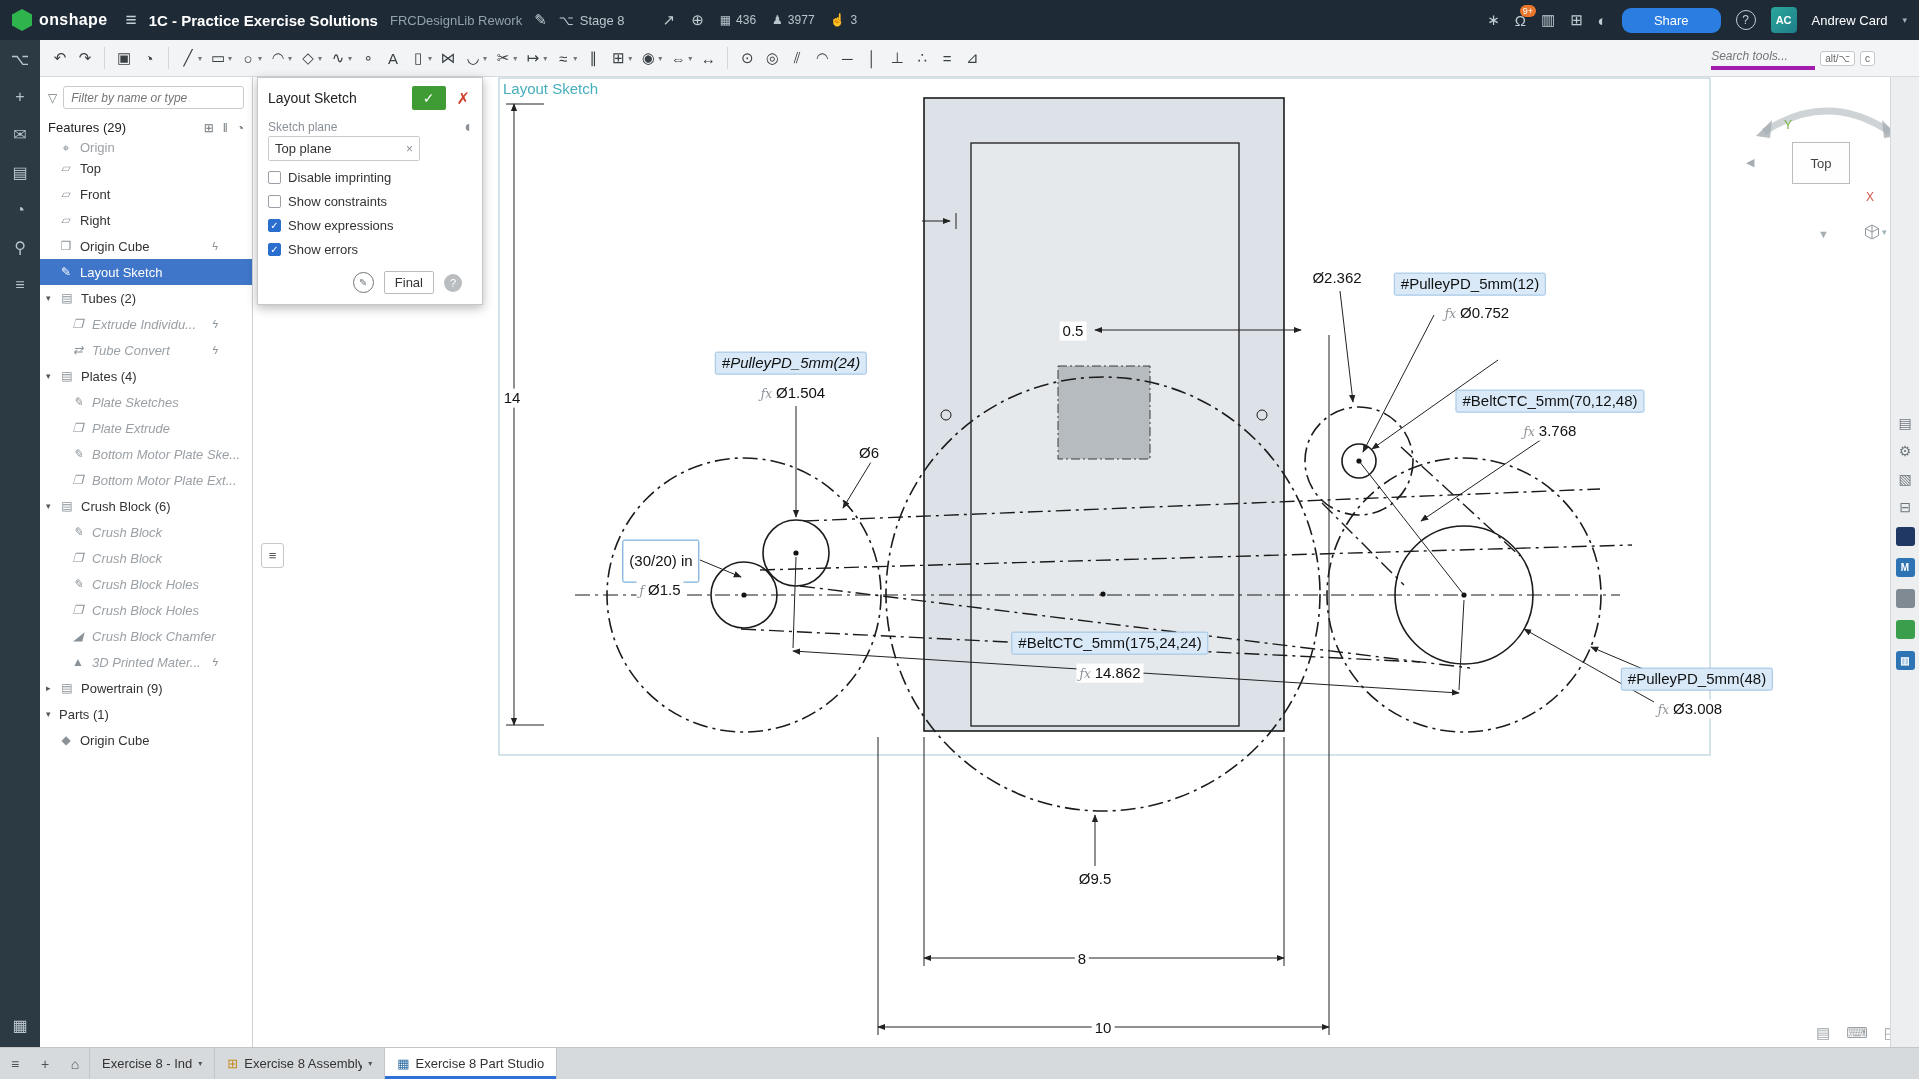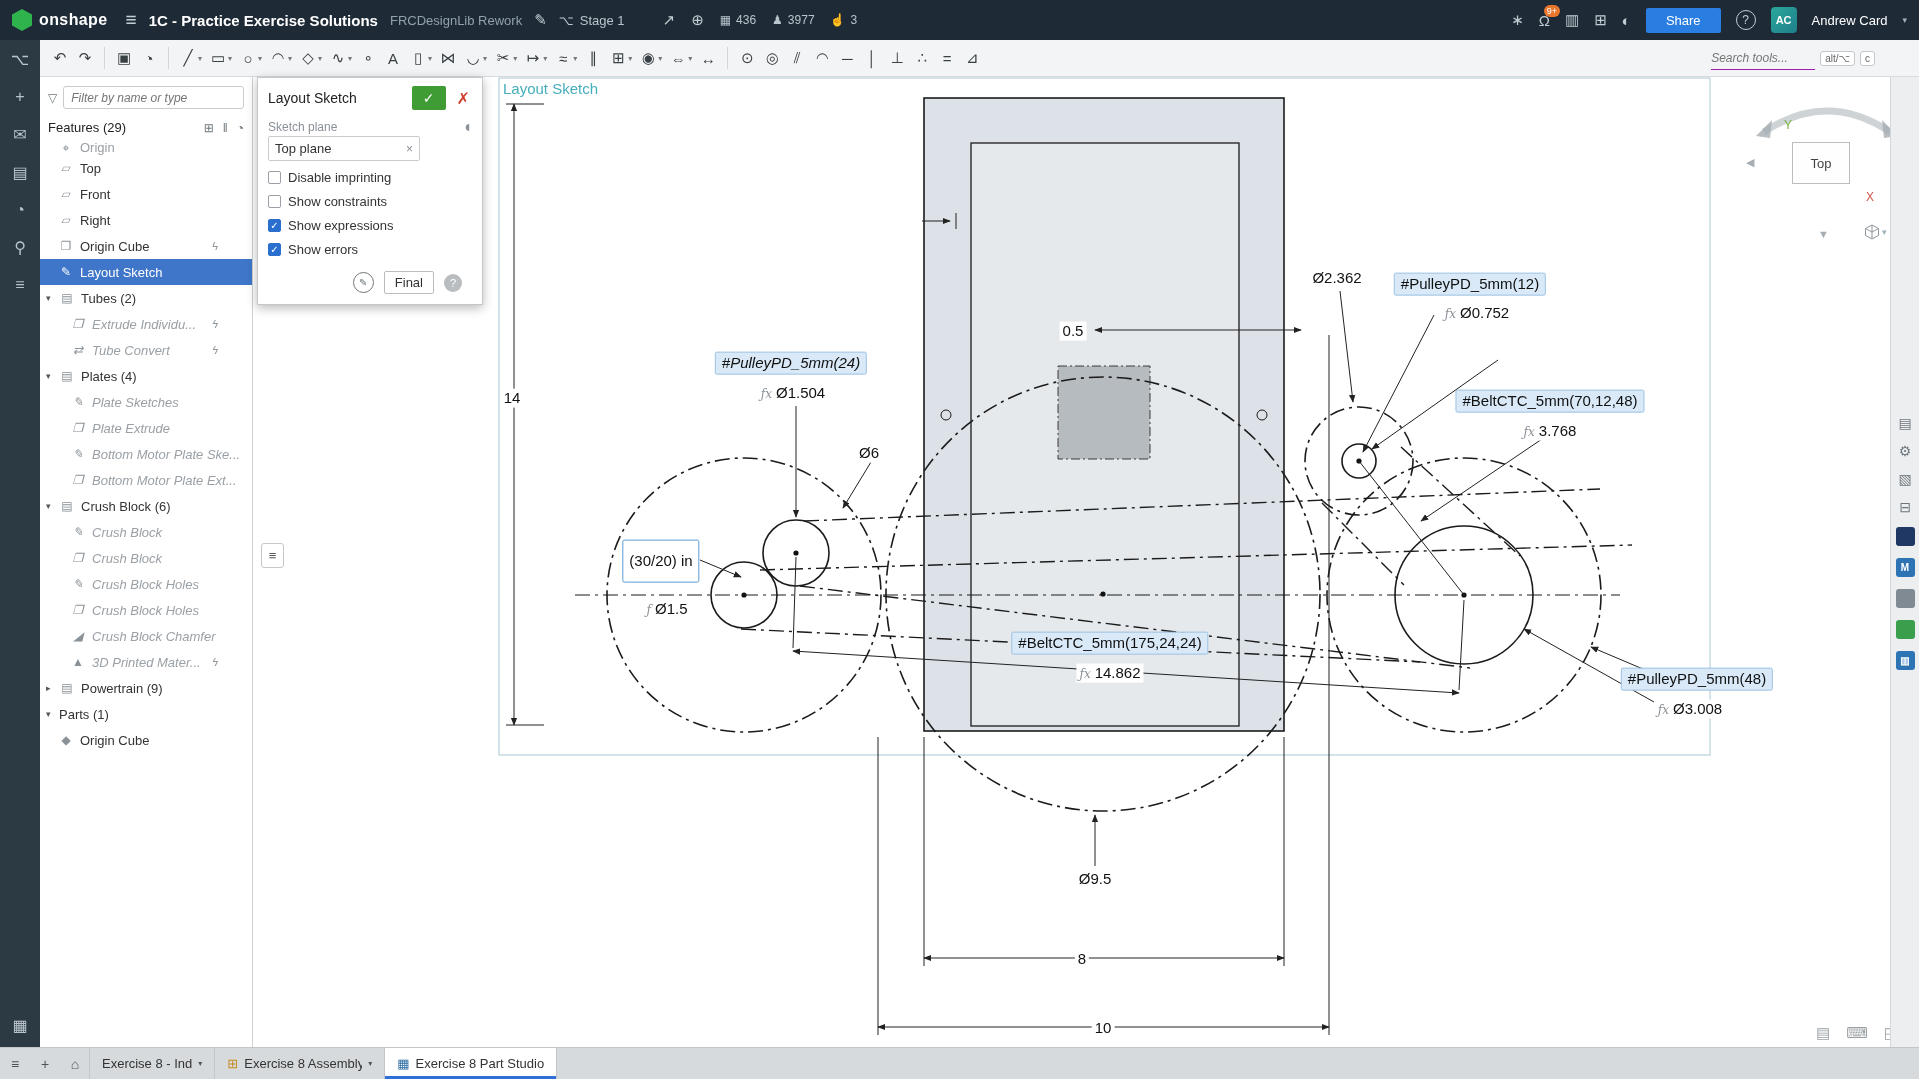--- a/index.html
+++ b/index.html
@@ -23,34 +23,34 @@
 .brand{font-size:16px;font-weight:bold;color:#fff;letter-spacing:.4px}
 .menu{font-size:19px;color:#c3cdd3;margin-left:6px}
 .doctitle{font-size:15px;font-weight:bold;color:#fff;white-space:nowrap}
 .docsub{font-size:13px;color:#93a1aa;white-space:nowrap}
 .tbicon{color:#c3cdd3;font-size:15px;position:relative}
 .stage{display:flex;align-items:center;gap:6px;color:#b9c4cb;font-size:13px}
 .stats{display:flex;gap:16px;margin-left:26px;color:#b9c4cb;font-size:12px;align-items:center}
 .stat{display:flex;gap:5px;align-items:center}
 .tb-right{margin-left:auto;display:flex;align-items:center;gap:15px}
 .badge{position:absolute;top:-7px;right:-10px;background:#e8762d;color:#fff;font-size:9px;padding:0 3px;border-radius:7px;line-height:12px}
-.share{background:#2a7de1;color:#fff;font-size:13px;padding:5px 20px;border-radius:2px;border:none}
+.share{background:#2a7de1;color:#fff;font-size:13px;padding:5px 32px;border-radius:9px;border:none}
 .helpc{width:20px;height:20px;border:1.5px solid #c3cdd3;border-radius:50%;display:flex;align-items:center;justify-content:center;font-size:12px;color:#c3cdd3}
 .avatar{width:26px;height:26px;border-radius:4px;background:linear-gradient(135deg,#2aa79b,#1f7f8c);display:flex;align-items:center;justify-content:center;font-size:11px;font-weight:bold;color:#fff}
 .uname{font-size:13px;color:#fff;white-space:nowrap}
 .caret{font-size:9px;color:#9fb0ba}
 
 #toolbar{position:absolute;left:40px;top:40px;right:0;height:37px;background:#f3f4f5;border-bottom:1px solid #d8dadb;display:flex;align-items:center;z-index:20;padding:0 8px}
 #tools{display:flex;align-items:center;gap:1px}
 .tool{display:flex;align-items:center;padding:4px 3px;border-radius:3px;color:#3a4145}
 .tglyph{font-size:15px;width:18px;text-align:center}
 .tcaret{font-size:8px;color:#70797e;margin-left:1px}
 .tb-div{width:1px;height:22px;background:#d3d6d8;margin:0 6px}
 #searcharea{margin-left:auto;display:flex;align-items:center;gap:5px;margin-right:36px}
-#searchtools{width:104px;height:24px;border:none;border-bottom:1px solid #a21caf;background:transparent;font-size: 12px;font-style:italic;color:#555;outline:none}
+#searchtools{width:104px;height:24px;border:none;border-bottom:4px solid #a21caf;background:transparent;font-size: 12px;font-style:italic;color:#555;outline:none}
 .kbd{font-size:10px;color:#666;border:1px solid #c5c8ca;border-radius:3px;padding:1px 4px;background:#fff}
 
 #leftrail{position:absolute;left:0;top:40px;bottom:32px;width:40px;background:#2c3a44;z-index:20;display:flex;flex-direction:column;align-items:center;padding:10px 0 12px;gap:19px}
 .railicon{color:#b9c4cb;font-size:16px}
 .railicon.bottom{margin-top:auto}
 
 #fpanel{position:absolute;left:40px;top:77px;bottom:32px;width:213px;background:#fff;border-right:1px solid #cfd2d4;z-index:10;overflow:hidden}
 .filterrow{display:flex;align-items:center;gap:6px;padding:9px 8px 5px}
 .funnel{color:#6f777c;font-size:12px}
 #filterinput{flex:1;height:23px;border:1px solid #c9ccce;border-radius:3px;padding:0 7px;font-size:12px;font-style:italic;color:#666;outline:none}
@@ -194,21 +194,21 @@
     <div class="lbl fx" style="left: 793px; top: 393px;"><span class="prefix">ƒx</span><span>Ø1.504</span></div>
     <div class="lbl chip" style="left: 1470px; top: 284px;"><span>#PulleyPD_5mm(12)</span></div>
     <div class="lbl fx" style="left: 1477px; top: 313px;"><span class="prefix">ƒx</span><span>Ø0.752</span></div>
     <div class="lbl chip" style="left: 1550px; top: 401px;"><span>#BeltCTC_5mm(70,12,48)</span></div>
     <div class="lbl fx" style="left: 1550px; top: 431px;"><span class="prefix">ƒx</span><span>3.768</span></div>
     <div class="lbl chip" style="left: 1110px; top: 643px;"><span>#BeltCTC_5mm(175,24,24)</span></div>
     <div class="lbl fx" style="left: 1110px; top: 673px;"><span class="prefix">ƒx</span><span>14.862</span></div>
     <div class="lbl chip" style="left: 1697px; top: 679px;"><span>#PulleyPD_5mm(48)</span></div>
     <div class="lbl fx" style="left: 1690px; top: 709px;"><span class="prefix">ƒx</span><span>Ø3.008</span></div>
     <div class="lbl chip-outline" style="left: 661px; top: 561px;"><span>(30/20) in</span></div>
-    <div class="lbl f" style="left: 660px; top: 609px; margin-left: 7px;"><span class="prefix">ƒ</span><span>Ø1.5</span></div>
+    <div class="lbl f" style="left: 660px; top: 590px;"><span class="prefix">ƒ</span><span>Ø1.5</span></div>
     <div class="lbl dim" style="left: 1095px; top: 879px; text-align: right;"><span>Ø9.5</span></div>
     <div class="lbl dim" style="left: 1082px; top: 959px;"><span>8</span></div>
     <div class="lbl dim" style="left: 1103px; top: 1028px;"><span>10</span></div>
   </div>
 <div id="sketchname">Layout Sketch</div>
 <div id="flyoutbtn">≡</div>
 <div id="cornericons">
     <span class="cicon">▤</span>
     <span class="cicon">⌨</span>
     <span class="cicon">◱</span>
@@ -238,21 +238,21 @@
   <div class="logo">
     <span class="hex"></span>
     <span class="brand">onshape</span>
   </div>
   <span class="menu">≡</span>
   <span class="doctitle">1C - Practice Exercise Solutions</span>
   <span class="docsub">FRCDesignLib Rework</span>
   <span class="tbicon">✎</span>
   <span class="stage">
     <span>⌥</span>
-    <span>Stage 1</span>
+    <span>Stage 8</span>
   </span>
   <div class="stats">
     <span class="tbicon">↗</span>
     <span class="tbicon">⊕</span>
     <span class="stat">
       <span>▦</span>
       <span>436</span>
     </span>
     <span class="stat">
       <span>♟</span>

